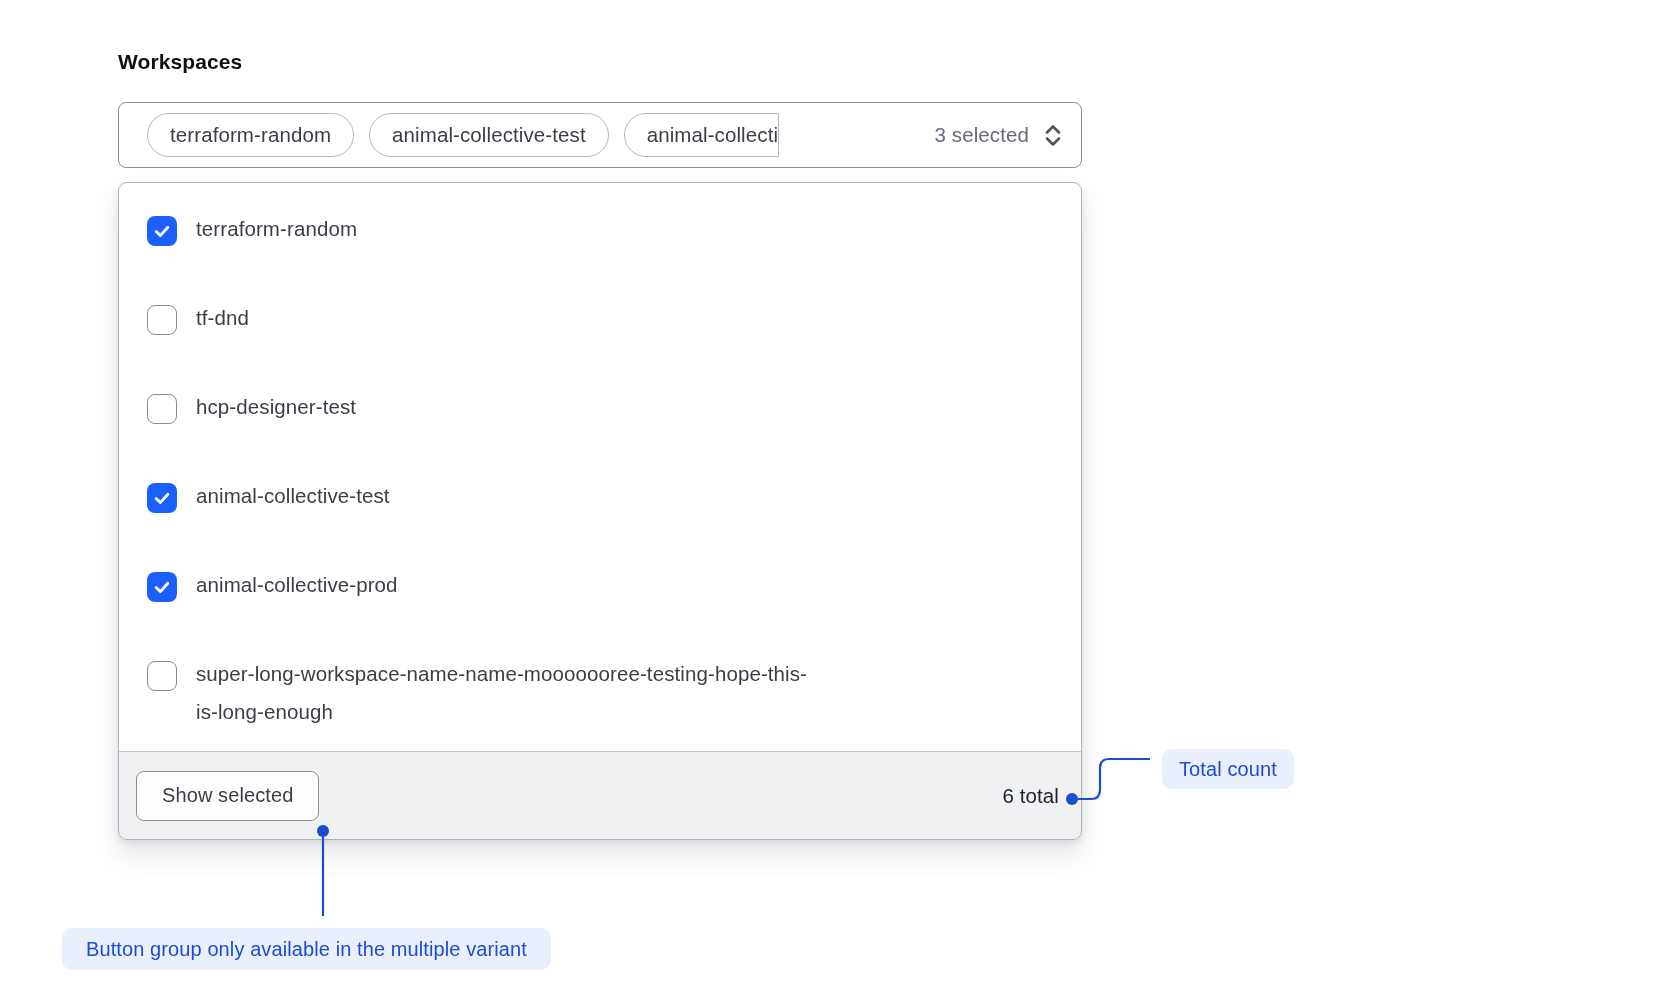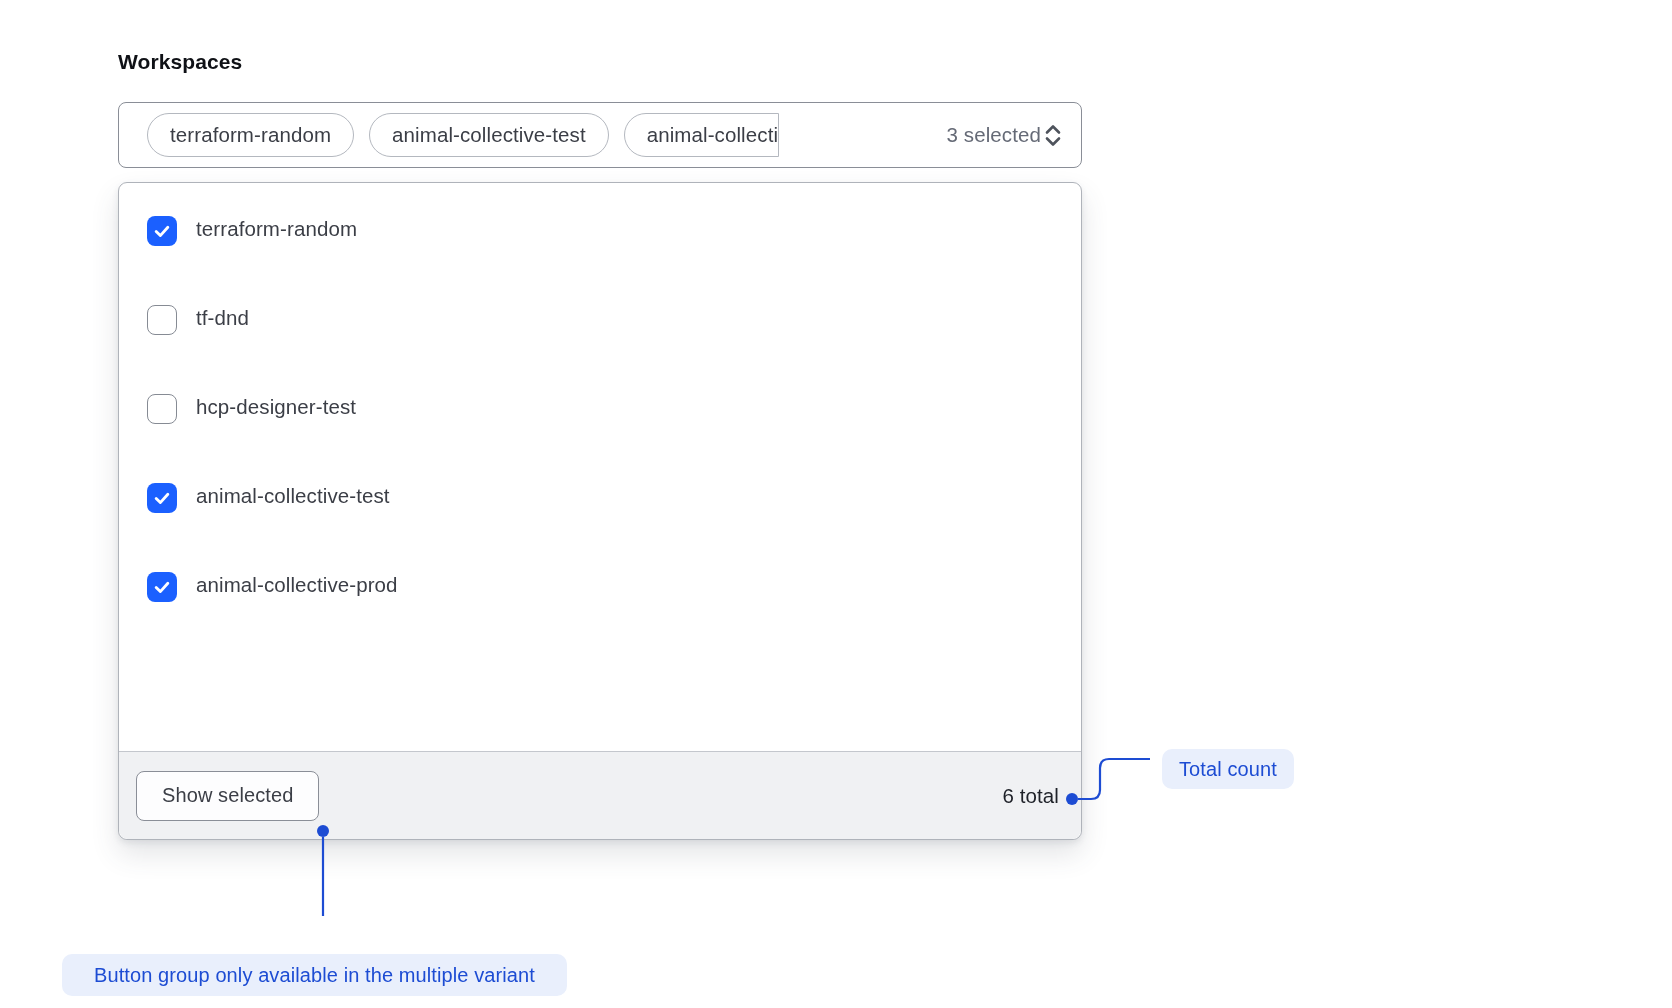--- a/index.html
+++ b/index.html
@@ -13,21 +13,21 @@
   
   .trigger{position:absolute;left:118px;top:102px;width:964px;height:66px;box-sizing:border-box;
            background:#fff;border:1px solid #8a8e97;border-radius:8px;display:flex;
            align-items:center;padding:0 16px 0 28px;cursor:pointer;}
   .tags{display:flex;align-items:center;gap:15px;flex:1;min-width:0;overflow:hidden;}
   .tag{height:44px;line-height:42px;box-sizing:border-box;border:1px solid #b4b8bf;
        border-radius:22px;padding:0 22px;font-size:20.5px;color:#3b3e46;white-space:nowrap;
        flex:0 0 auto;background:#fff;letter-spacing:.1px;}
   .tag.clipped{width:155px;overflow:hidden;border-radius:22px 0 0 22px;padding-right:0;
        border-right:1px solid #b4b8bf;}
-  .summary-wrap{display:flex;align-items:center;gap:0;flex:0 0 auto;margin-left:18px;
+  .summary-wrap{display:flex;align-items:center;gap:12px;flex:0 0 auto;margin-left:18px;
        color:#656a76;font-size:20.5px;letter-spacing:.1px;}
   .caret svg{display:block;}
 
   
   .panel{position:absolute;left:118px;top:182px;width:964px;height:658px;box-sizing:border-box;
          background:#fff;border:1px solid #afb3ba;border-radius:9px;
          box-shadow:0 3px 6px rgba(62,70,85,.10),0 14px 28px rgba(62,70,85,.14);
          display:flex;flex-direction:column;}
   .options{list-style:none;margin:0;padding:31px 28px 0;flex:1;overflow:hidden;}
   .option{display:flex;align-items:flex-start;gap:19px;margin-bottom:55px;cursor:pointer;}
@@ -48,21 +48,21 @@
   .total{margin-left:auto;font-size:20.5px;color:#1e2128;letter-spacing:.1px;}
 
   
   .overlay{position:absolute;left:0;top:0;width:1672px;height:1008px;pointer-events:none;}
   .overlay path{fill:none;stroke:var(--accent,#1d4cd3);stroke-width:2.2;}
   .overlay circle{fill:var(--accent,#1d4cd3);}
   .ann{position:absolute;background:var(--annotation-bg,#e9effc);color:var(--accent,#1d4cd3);
        font-size:20px;font-weight:500;border-radius:10px;display:flex;align-items:center;
        justify-content:center;letter-spacing:.1px;white-space:nowrap;}
   .ann-total{left:1162px;top:749px;height:40px;padding:0 17px;}
-  .ann-bottom{left:62px;top:954px;height:42px;padding:0 32px;}
+  .ann-bottom{left:62px;top:928px;height:42px;padding:0 24px;}
 </style>
 </head>
 <body>
 
 <div class="canvas">
 
   <div class="field-label">Workspaces</div>
 
   <div class="trigger">
     <div class="tags" id="tags">
@@ -108,20 +108,24 @@
           <span class="option-label">animal-collective-test</span>
         </li>
         <li class="option">
           <span class="cb checked">
             <svg width="20" height="20" viewBox="0 0 24 24">
               <path d="M5 12.5 L10 17.5 L19 7.5" fill="none" stroke="#ffffff" stroke-width="3.4" stroke-linecap="round" stroke-linejoin="round"></path>
             </svg>
           </span>
           <span class="option-label">animal-collective-prod</span>
         </li>
+        <li class="option">
+          <span class="cb unchecked"></span>
+          <span class="option-label wrap">super-long-workspace-name-name-mooooooree-testing-hope-this-is-long-enough</span>
+        </li>
       </ul>
     <div class="footer">
       <button class="btn">Show selected</button>
       <span class="total">6 total</span>
     </div>
   </div>
 
   <svg class="overlay">
     <circle cx="1072" cy="799" r="6"></circle>
     <path d="M1078 799 H1091 Q1100 799 1100 790 V768 Q1100 759 1109 759 H1150"></path>

